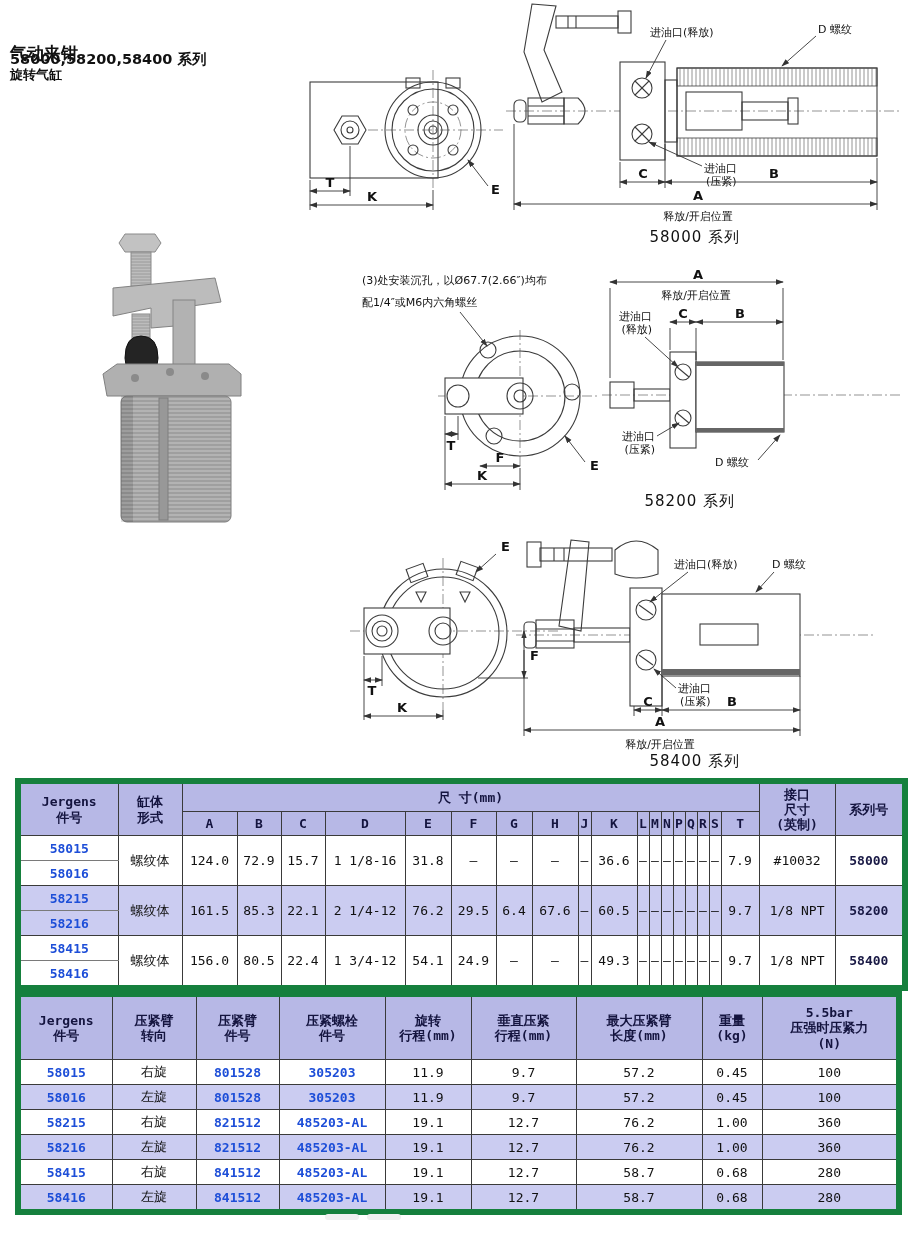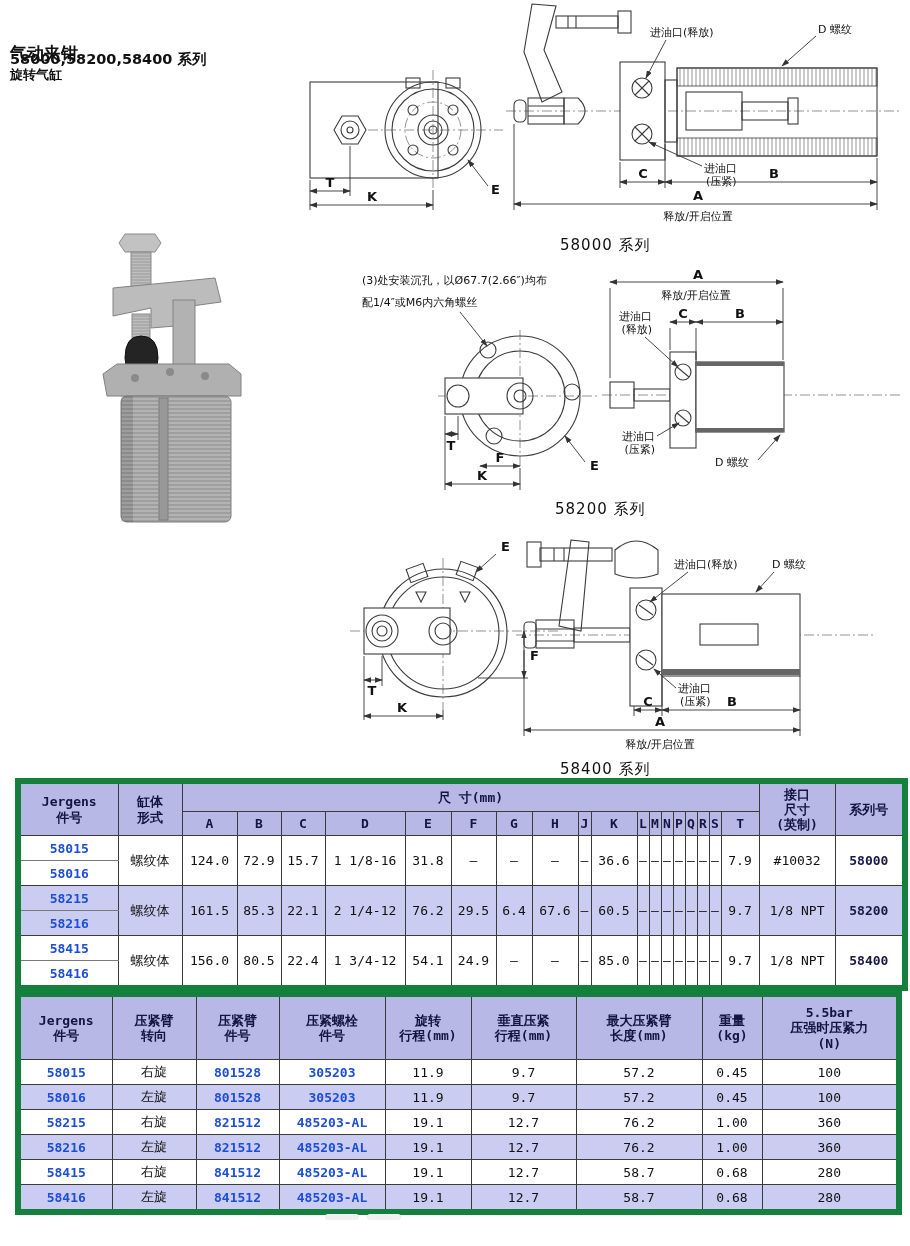--- a/index.html
+++ b/index.html
@@ -12,21 +12,21 @@
   
   #page-title   { left:10px; top:12px;  font-size:17px; font-weight:bold;margin-top:30px; }
   #page-sub     { left:10px; top:50px;  font-size:13px; font-weight:bold;margin-top:16px; }
   #page-series  { left:10px; top:50px;  font-size:14.5px; font-weight:bold; }
   
   #descr {
     left:8px; top:543px; width:301px; font-size:13.5px; line-height:19px;
     text-align:justify; text-indent:2em; color:#0d0d0d;
   }
   
-  .caption { width:180px; text-align:left; font-size:15px; letter-spacing:1px; color:#111;margin-top:8px; }
+  .caption { width:180px; text-align:right; font-size:15px; letter-spacing:1px; color:#111; }
   
   svg { overflow:visible; }
   svg text { font-family:"DejaVu Sans", sans-serif; font-size:11px; fill:#111; }
   svg text.dl { font-size:13px; font-weight:bold; }
   .ln  { fill:none; stroke:#3c3c3c; stroke-width:1.1; }
   .lnf { fill:#ffffff; stroke:#3c3c3c; stroke-width:1.1; }
   .cl  { fill:none; stroke:#666; stroke-width:0.7; stroke-dasharray:10 3 2 3; }
   .dim { fill:none; stroke:#333; stroke-width:0.9; }
   
   #tables { left:15px; top:778px; width:881px; }
@@ -454,21 +454,21 @@
             <td class="cjk" rowspan="2">螺纹体</td>
             <td class="num" rowspan="2">156.0</td>
             <td class="num" rowspan="2">80.5</td>
             <td class="num" rowspan="2">22.4</td>
             <td class="num" rowspan="2">1 3/4-12</td>
             <td class="num" rowspan="2">54.1</td>
             <td class="num" rowspan="2">24.9</td>
             <td class="num" rowspan="2">–</td>
             <td class="num" rowspan="2">–</td>
             <td class="num" rowspan="2">–</td>
-            <td class="num" rowspan="2">85.0</td>
+            <td class="num" rowspan="2">49.3</td>
             <td class="num" rowspan="2">–</td>
             <td class="num" rowspan="2">–</td>
             <td class="num" rowspan="2">–</td>
             <td class="num" rowspan="2">–</td>
             <td class="num" rowspan="2">–</td>
             <td class="num" rowspan="2">–</td>
             <td class="num" rowspan="2">–</td>
             <td class="num" rowspan="2">9.7</td>
             <td class="num" rowspan="2">1/8 NPT</td>
             <td class="series" rowspan="2">58400</td>

